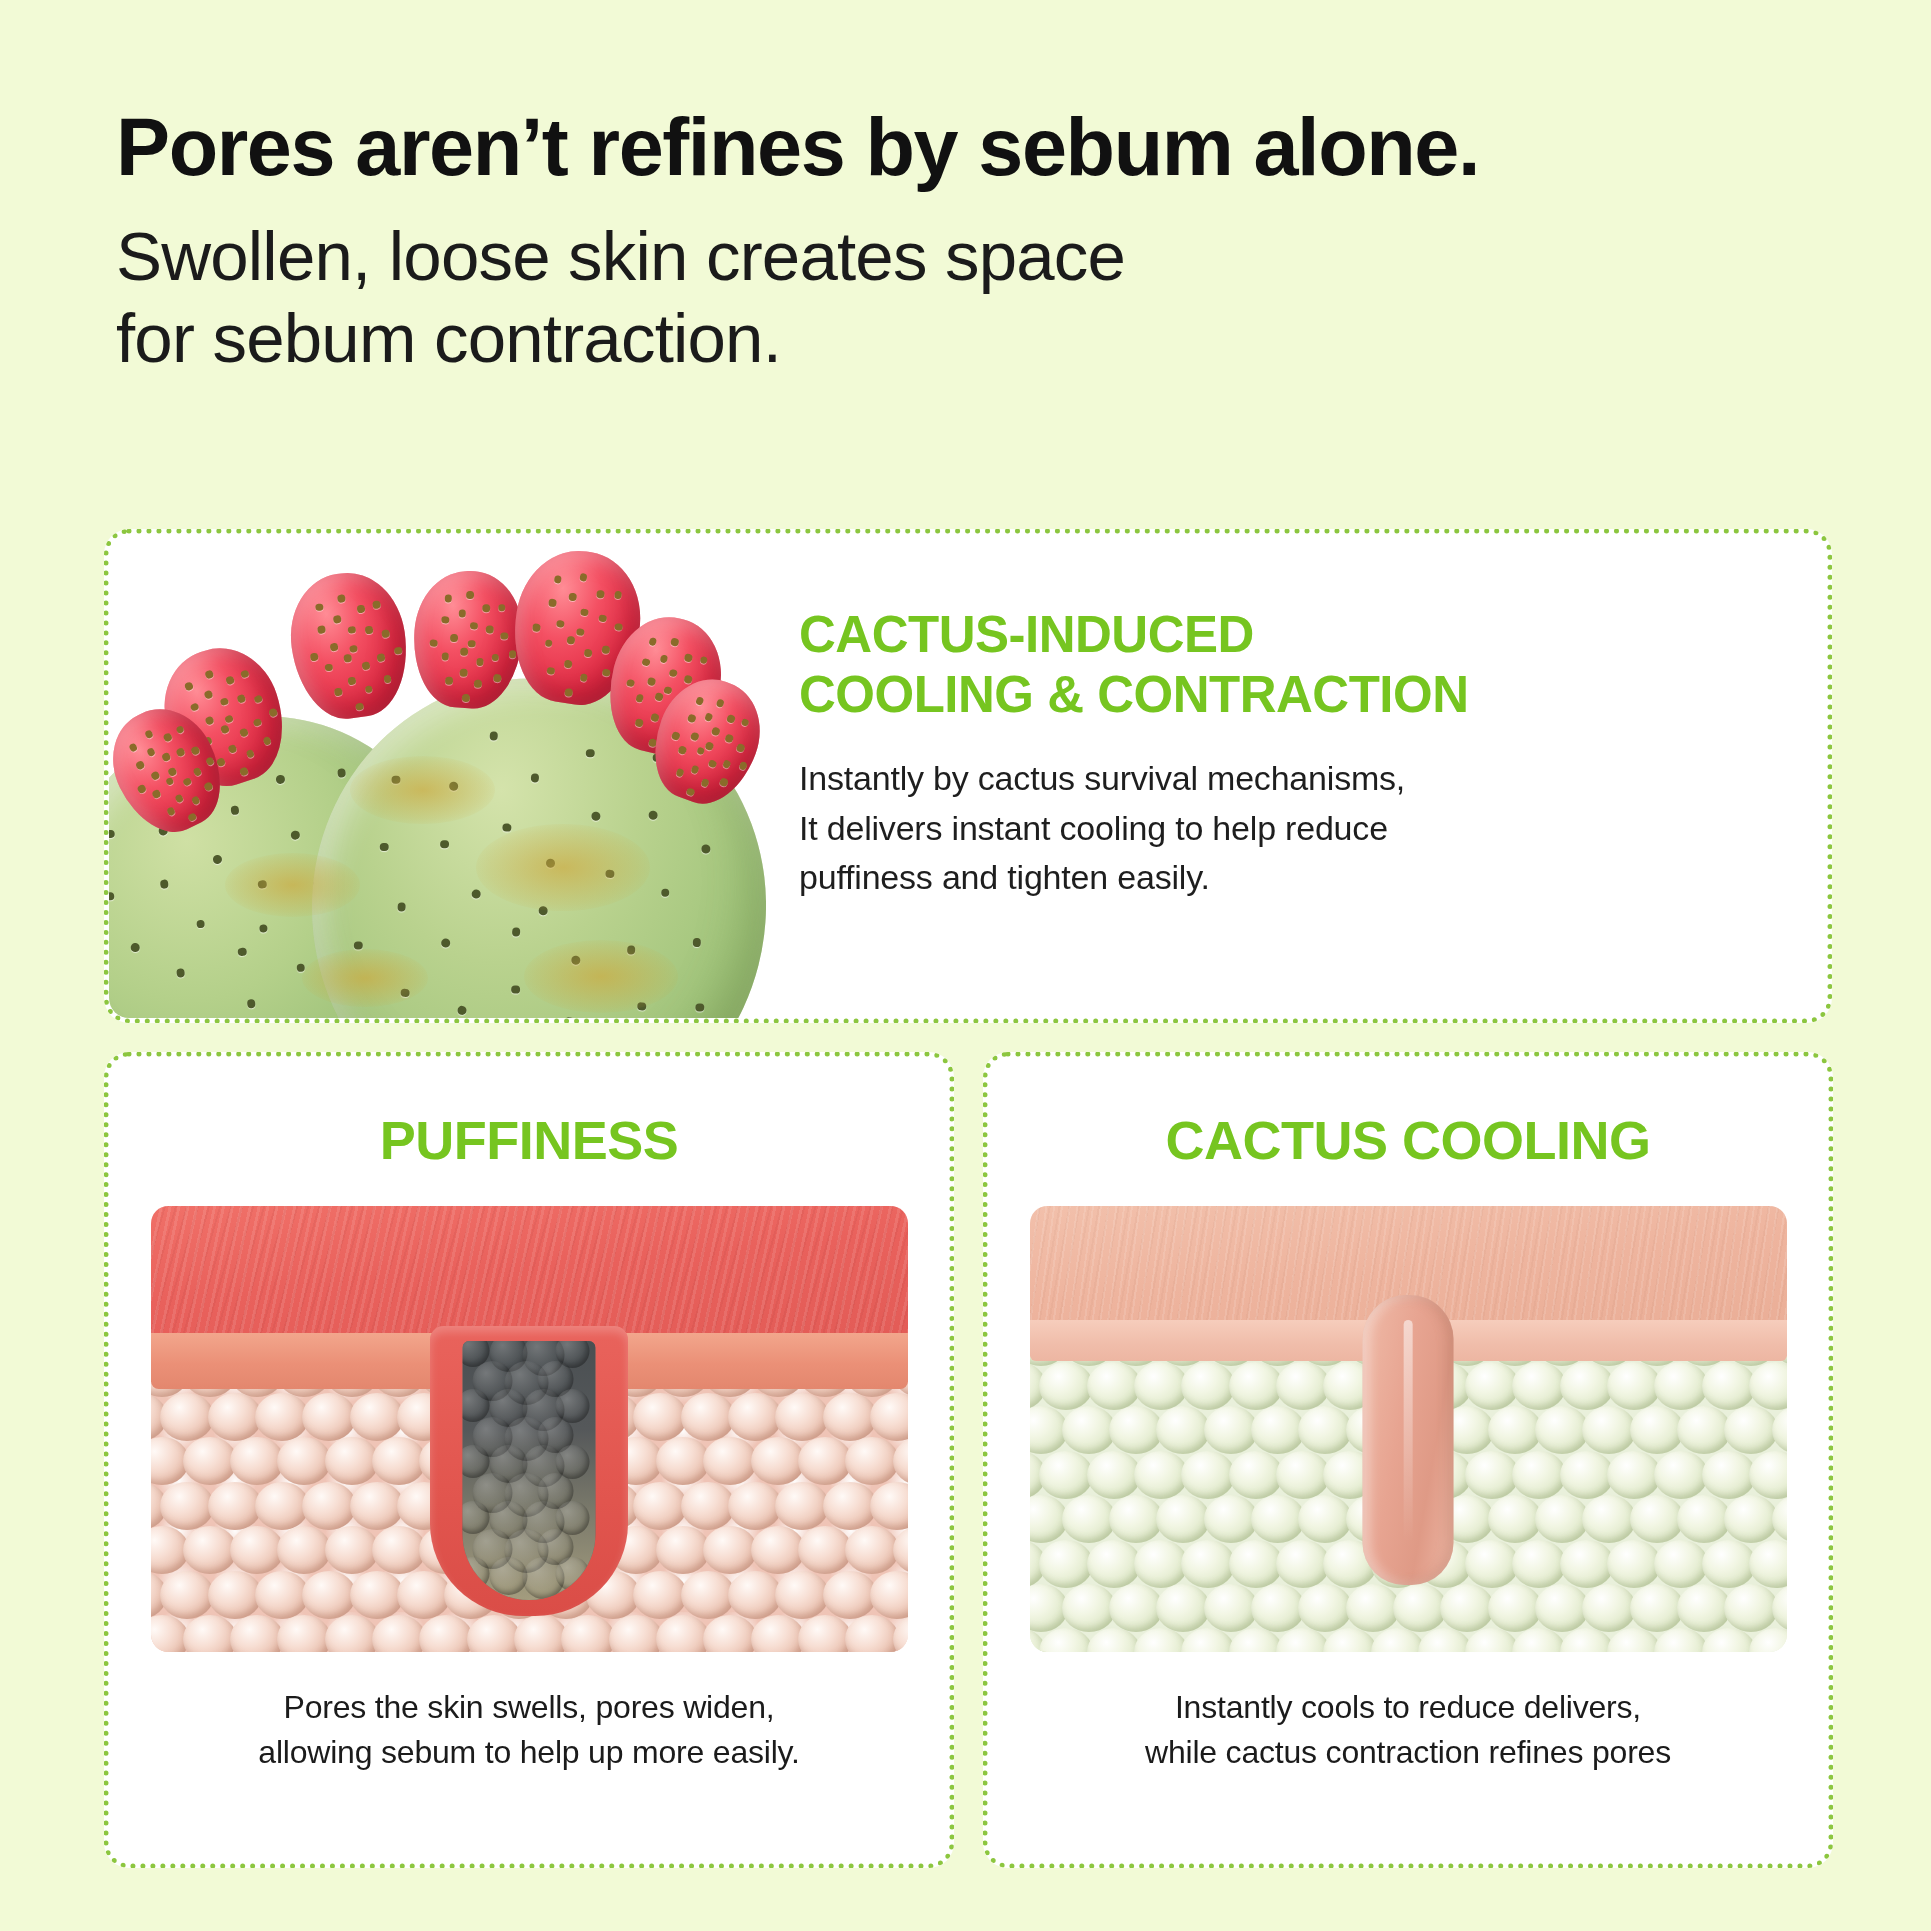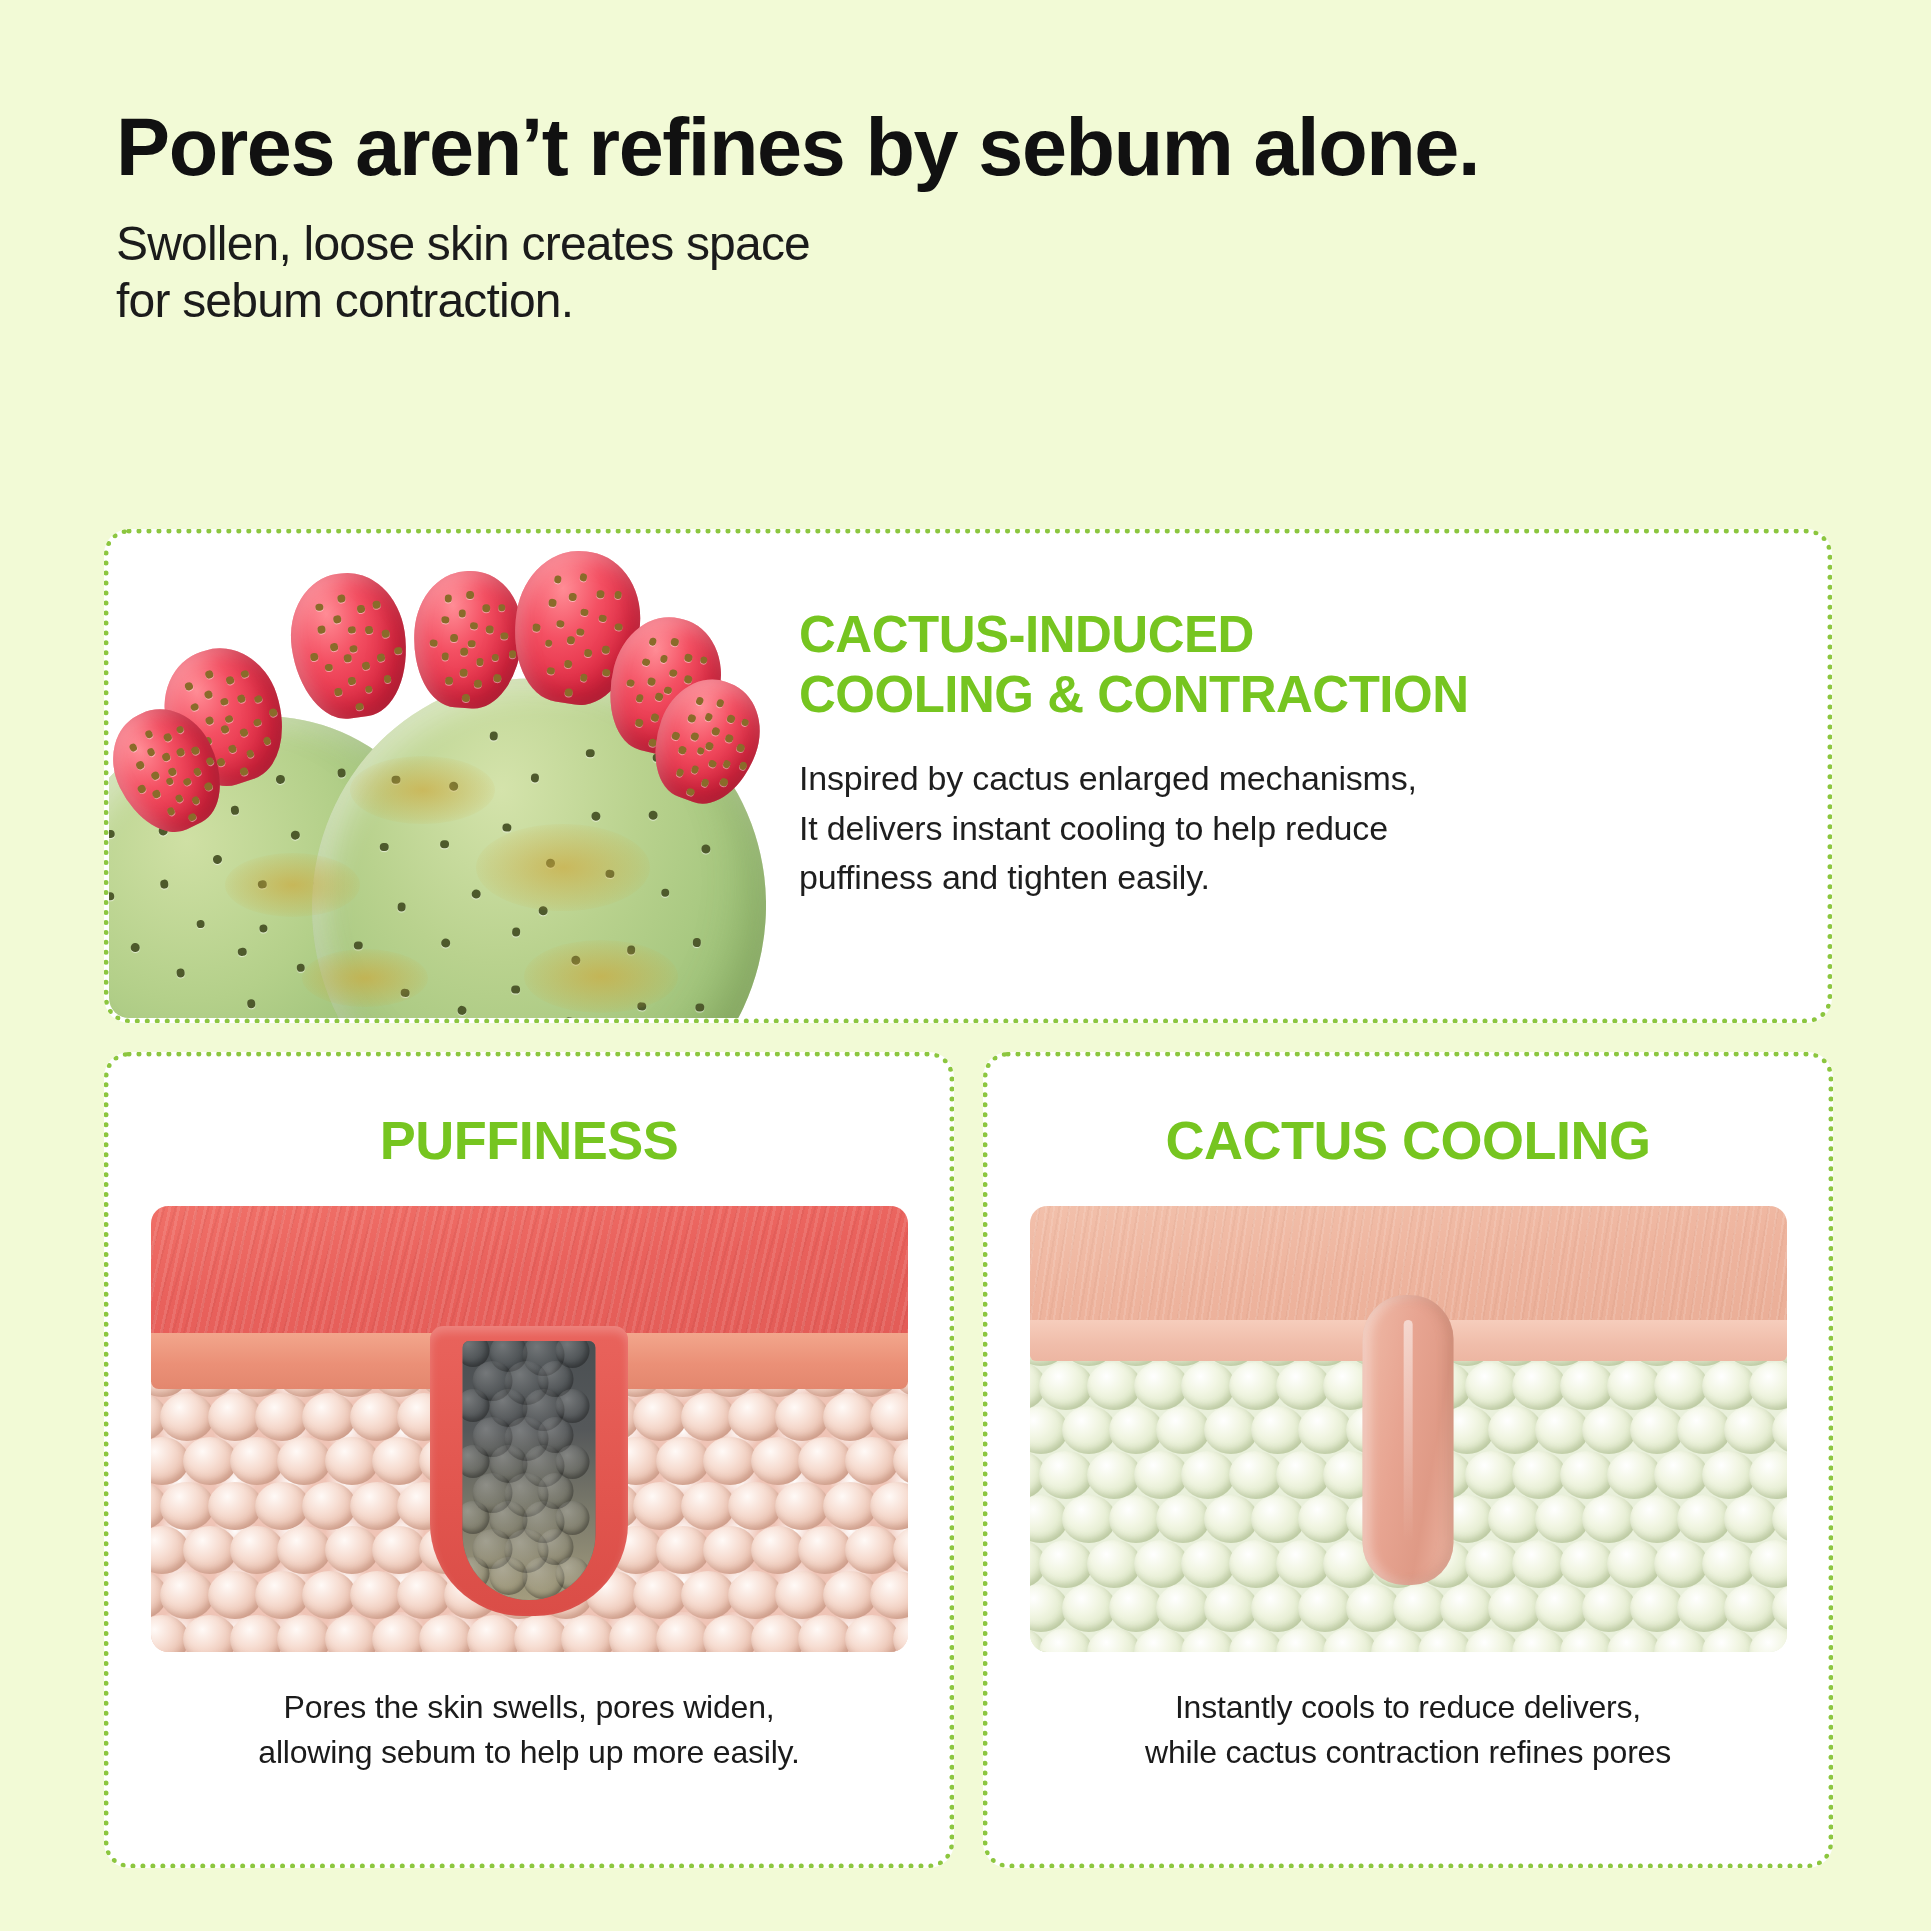--- a/index.html
+++ b/index.html
@@ -34,21 +34,21 @@
     font-size: 81px;
     font-weight: 700;
     color: #111111;
     letter-spacing: -1.4px;
     line-height: 1.08;
     white-space: nowrap;
   }
 
   .subhead {
     margin-top: 25px;
-    font-size: 48px;
+    font-size: 69px;
     font-weight: 400;
     color: #1b1b1b;
     line-height: 1.18;
     letter-spacing: -0.8px;
   }
   .subhead .ln { display: block; }
 
   
   .card {
     position: absolute;
@@ -585,21 +585,21 @@
         <div class="pad-blotch" style="left:193px; top:415px; width:126px; height:58px;"></div>
       </div>
     </div>
 
     <div class="text-pane">
       <div class="card-title">
         <span class="ln">CACTUS-INDUCED</span>
         <span class="ln">COOLING &amp; CONTRACTION</span>
       </div>
       <div class="card-body">
-        <span class="ln">Inspired by cactus enlarged mechanisms,</span>
+        <span class="ln">Instantly by cactus survival mechanisms,</span>
         <span class="ln">It delivers instant cooling to help reduce</span>
         <span class="ln">puffiness and tighten easily.</span>
       </div>
     </div>
   </div>
 
   <div class="card card-bottom-left">
     <div class="sub-title">PUFFINESS</div>
 
     <div class="figure">

